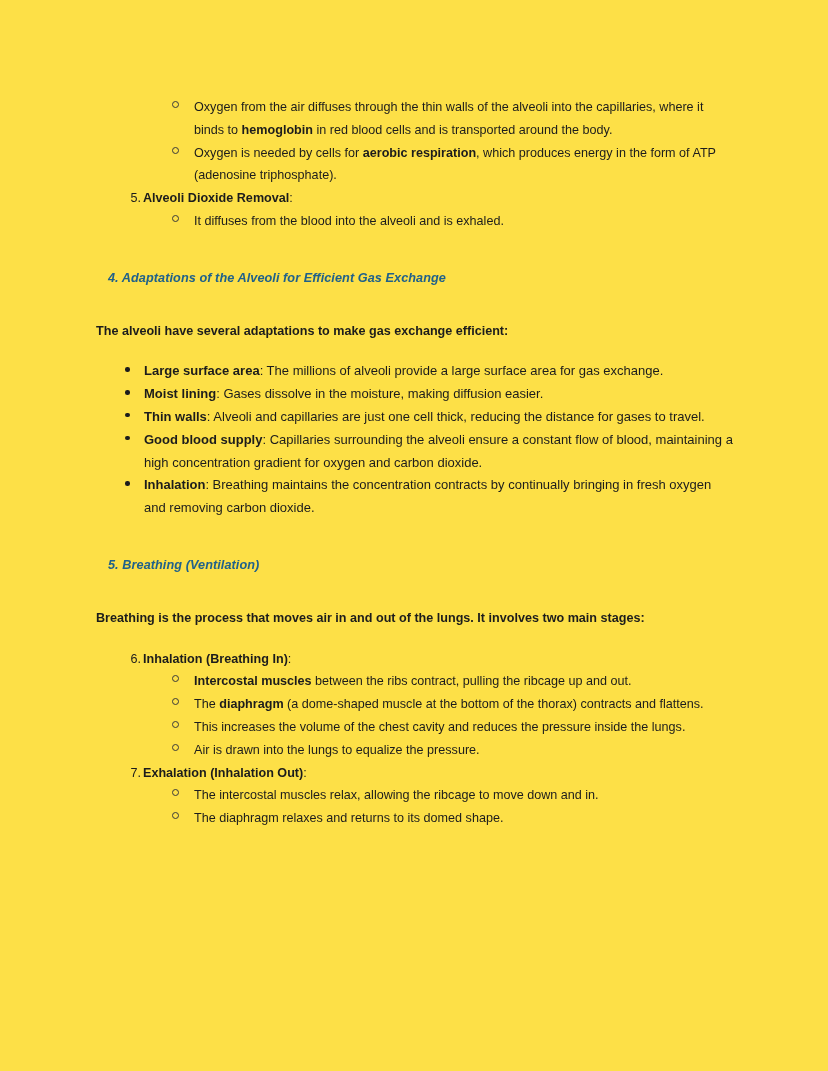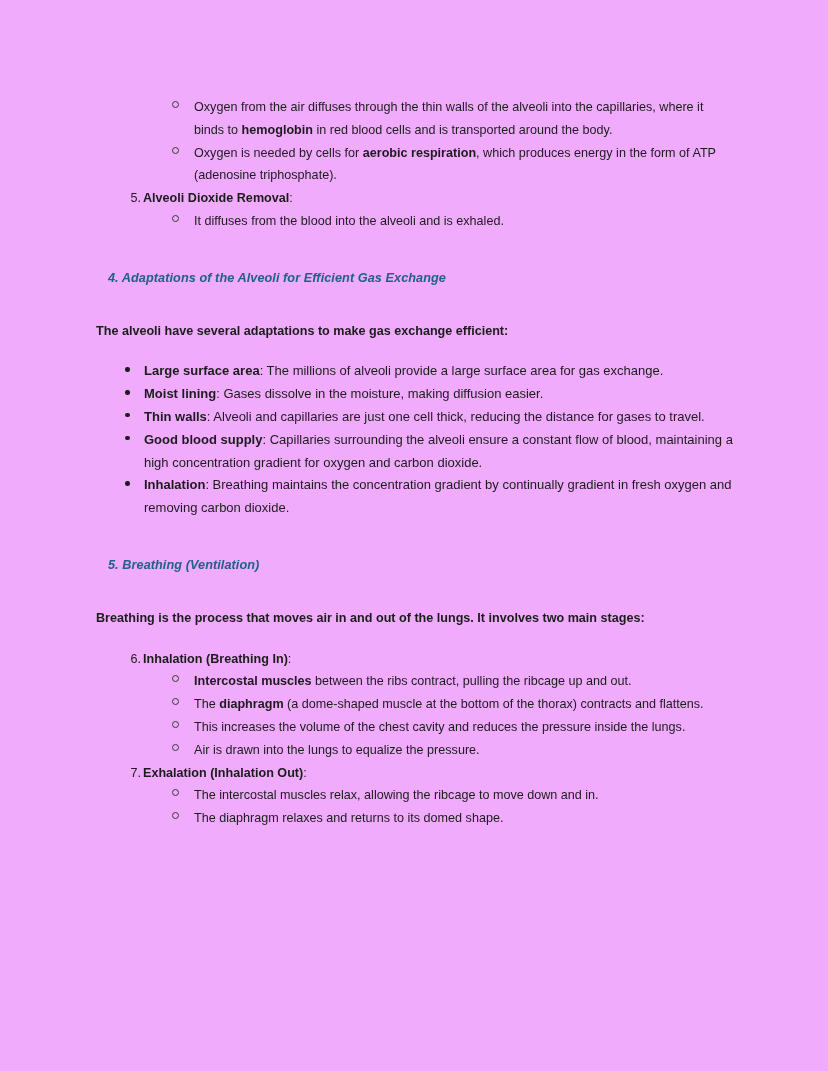--- a/index.html
+++ b/index.html
@@ -11,21 +11,21 @@
     width: 828px;
     height: 1071px;
     font-family: "Liberation Sans", sans-serif;
     color: #1a1a1a;
     -webkit-font-smoothing: antialiased;
   }
   .page {
     position: relative;
     width: 828px;
     height: 1071px;
-    background: #f0abfc;
+    background: #fde047;
     overflow: hidden;
   }
   .content {
     position: absolute;
     left: 96px;
     top: 96px;
     width: 639px;
   }
   b, .b { font-weight: bold; }
 
@@ -182,21 +182,21 @@
       <li class="bul">
         <span class="marker"></span>
         <span><b>Thin walls</b><span>: Alveoli and capillaries are just one cell thick, reducing the distance for gases to travel.</span></span>
       </li>
       <li class="bul">
         <span class="marker"></span>
         <span><b>Good blood supply</b><span>: Capillaries surrounding the alveoli ensure a constant flow of blood, maintaining a high concentration gradient for oxygen and carbon dioxide.</span></span>
       </li>
       <li class="bul">
         <span class="marker"></span>
-        <span><b>Inhalation</b><span>: Breathing maintains the concentration gradient by continually gradient in fresh oxygen and removing carbon dioxide.</span></span>
+        <span><b>Inhalation</b><span>: Breathing maintains the concentration contracts by continually bringing in fresh oxygen and removing carbon dioxide.</span></span>
       </li>
     </ul>
 
     <div class="gap-heading-top"></div>
 
     <h2 class="heading">5. Breathing (Ventilation)</h2>
 
     <div class="gap-heading-bot"></div>
 
     <p class="para">Breathing is the process that moves air in and out of the lungs. It involves two main stages:</p>

